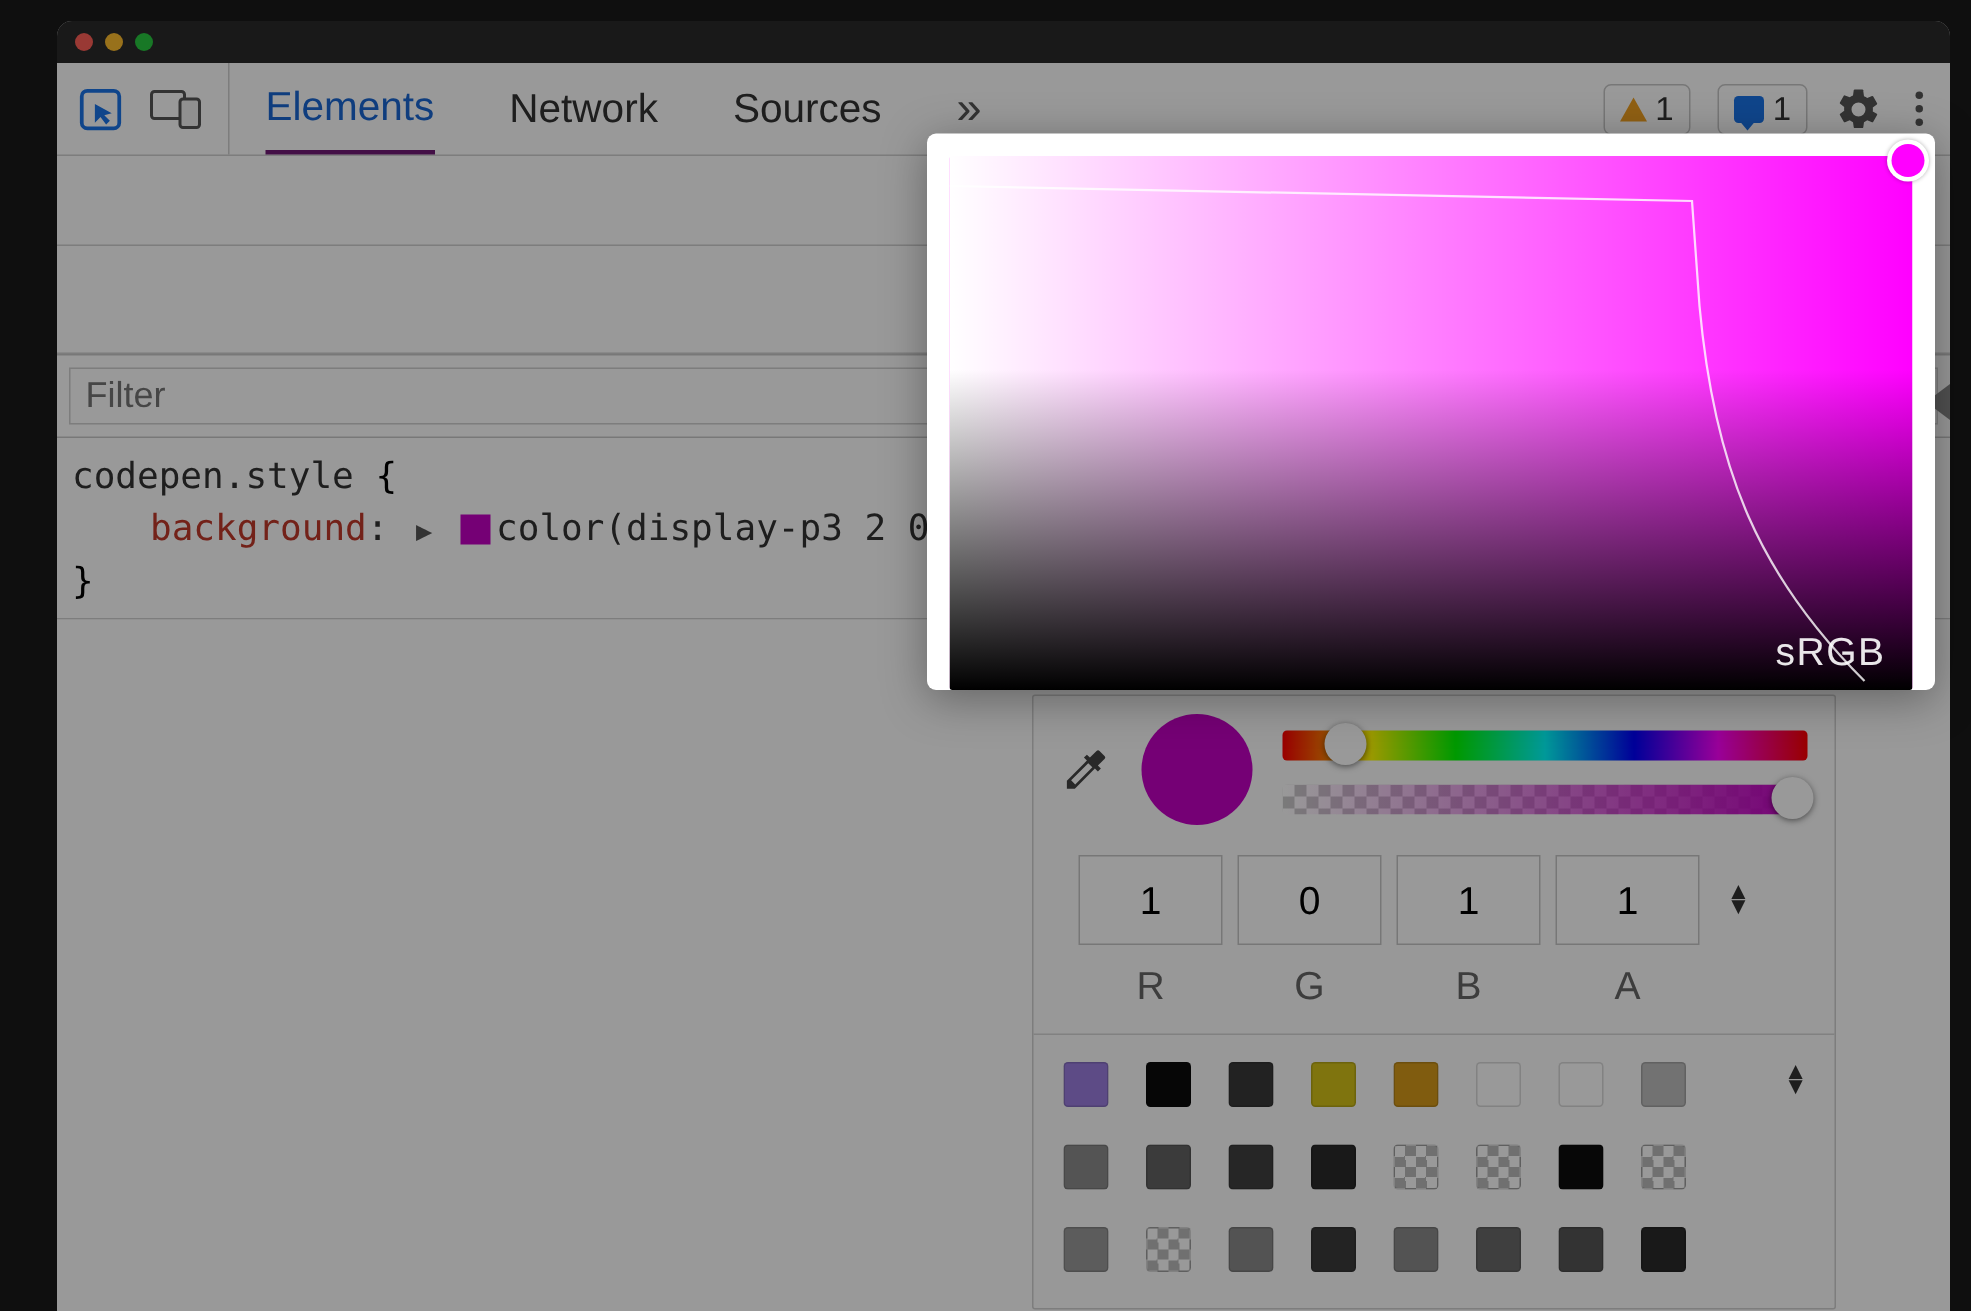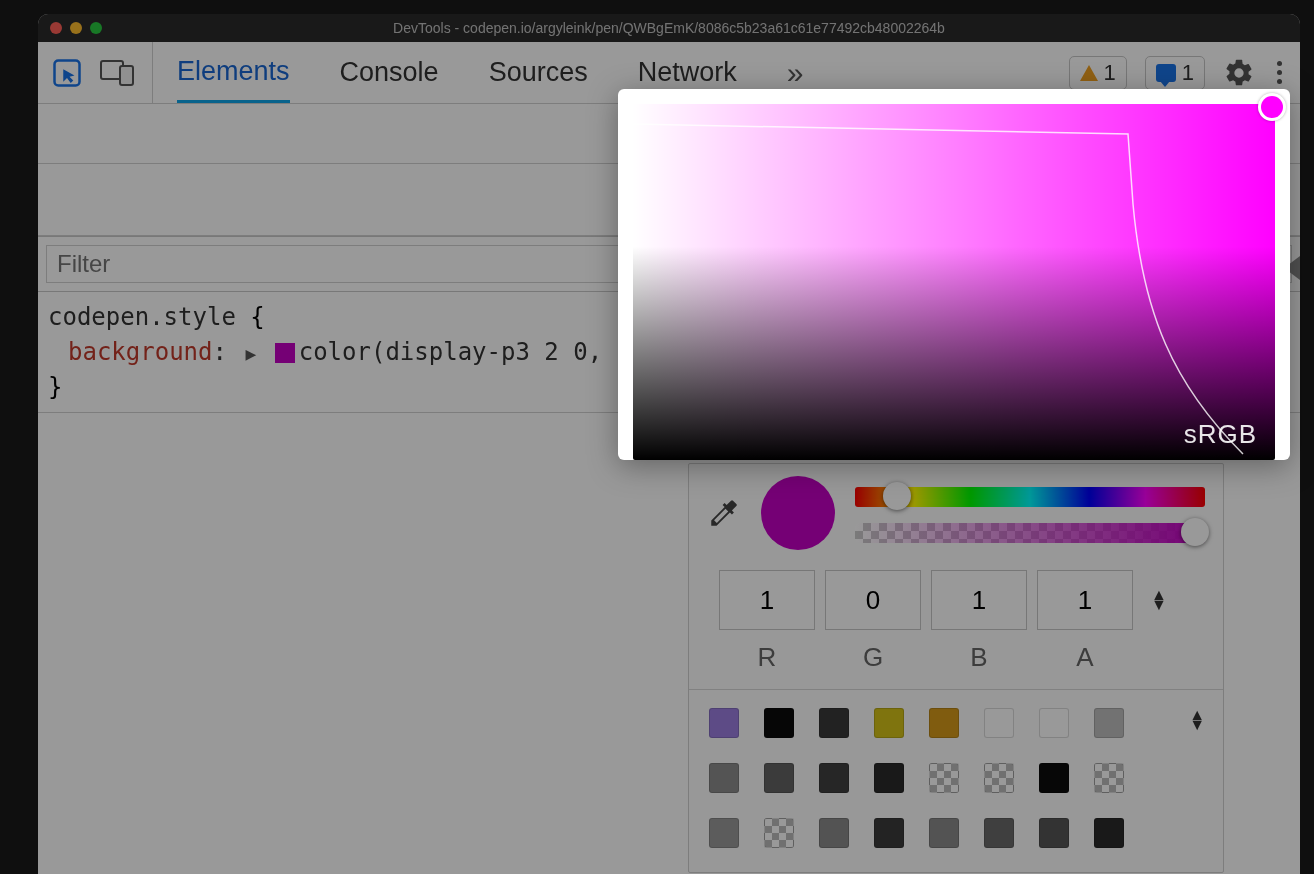--- a/index.html
+++ b/index.html
@@ -51,21 +51,21 @@
       border-bottom: 1px solid #d0d0d0;
       display: flex;
       align-items: center;
       padding: 0 14px;
     }
     .tool-icons { display: flex; align-items: center; gap: 18px; padding-right: 18px; border-right: 1px solid #d0d0d0; height: 100%; }
     .cursor-ico { width: 30px; height: 30px; }
     .device-ico { width: 34px; height: 26px; }
     .tabs { display: flex; align-items: center; height: 100%; margin-left: 24px; gap: 50px; }
     .tab { font-size: 27px; color: #333; cursor: pointer; display: flex; align-items: center; height: 100%; }
-    .tab.active { color: #1967d2; border-bottom: 3px solid #0ea5e9; }
+    .tab.active { color: #1967d2; border-bottom: 3px solid #701a75; }
     .more-tabs { margin-left: 50px; font-size: 30px; color: #555; cursor: pointer; }
     .toolbar-right { margin-left: auto; display: flex; align-items: center; gap: 18px; }
     .badge {
       border: 1px solid #c7c7c7;
       border-radius: 5px;
       display: flex;
       align-items: center;
       gap: 6px;
       padding: 3px 10px;
       font-size: 22px;
@@ -102,21 +102,21 @@
 
     .styles-pane {
       background: #fff;
       padding: 8px 10px;
       font-family: Menlo, Consolas, monospace;
       font-size: 24px;
       line-height: 1.45;
       border-bottom: 1px solid #d0d0d0;
     }
     .css-selector { color: #333; }
-    .css-prop { color: #c0392b; margin-left: 20px; }
+    .css-prop { color: #c0392b; margin-left: 52px; }
     .css-colon { color:#333; }
     .expand-arrow { color:#555; display:inline-block; margin: 0 4px; font-size: 18px; }
     .swatch { display:inline-block; width: 20px; height: 20px; background: #c400c4; vertical-align: middle; margin-right: 4px; }
     .css-value { color: #333; }
 
     
     .colorpicker-popover {
       position: absolute;
       top: 89px;
       left: 618px;
@@ -283,39 +283,37 @@
 <body>
 
 <div class="window">
 
   <div class="titlebar">
     <div class="traffic-lights">
       <div class="traffic-light tl-red"></div>
       <div class="traffic-light tl-yellow"></div>
       <div class="traffic-light tl-green"></div>
     </div>
-    <div class="window-title">DevTools - codepen.io/argyleink/pen/QWBgEmK/8086c5b23a61c61e77492cb48002264b</div>
   </div>
 
   <div class="toolbar">
     <div class="tool-icons">
       <svg class="cursor-ico" viewBox="0 0 24 24">
         <rect x="2" y="2" width="20" height="20" rx="3" fill="none" stroke="#1a73e8" stroke-width="2"></rect>
         <path d="M9 9 L9 19 L12 16 L15 20 L17 18 L14 15 L18 14 Z" fill="#1a73e8"></path>
       </svg>
       <svg class="device-ico" viewBox="0 0 34 26">
         <rect x="1" y="1" width="22" height="18" rx="2" fill="none" stroke="#555" stroke-width="2"></rect>
         <rect x="20" y="6" width="13" height="19" rx="2" fill="#f1f1f1" stroke="#555" stroke-width="2"></rect>
       </svg>
     </div>
     <div class="tabs">
       <div class="tab active">Elements</div>
-      <div class="tab">Console</div>
+      <div class="tab">Network</div>
       <div class="tab">Sources</div>
-      <div class="tab">Network</div>
     </div>
     <div class="more-tabs">»</div>
     <div class="toolbar-right">
       <div class="badge">
         <div class="badge-warn-tri"></div>
         <span>1</span>
       </div>
       <div class="badge">
         <div class="badge-msg-ico"></div>
         <span>1</span>

